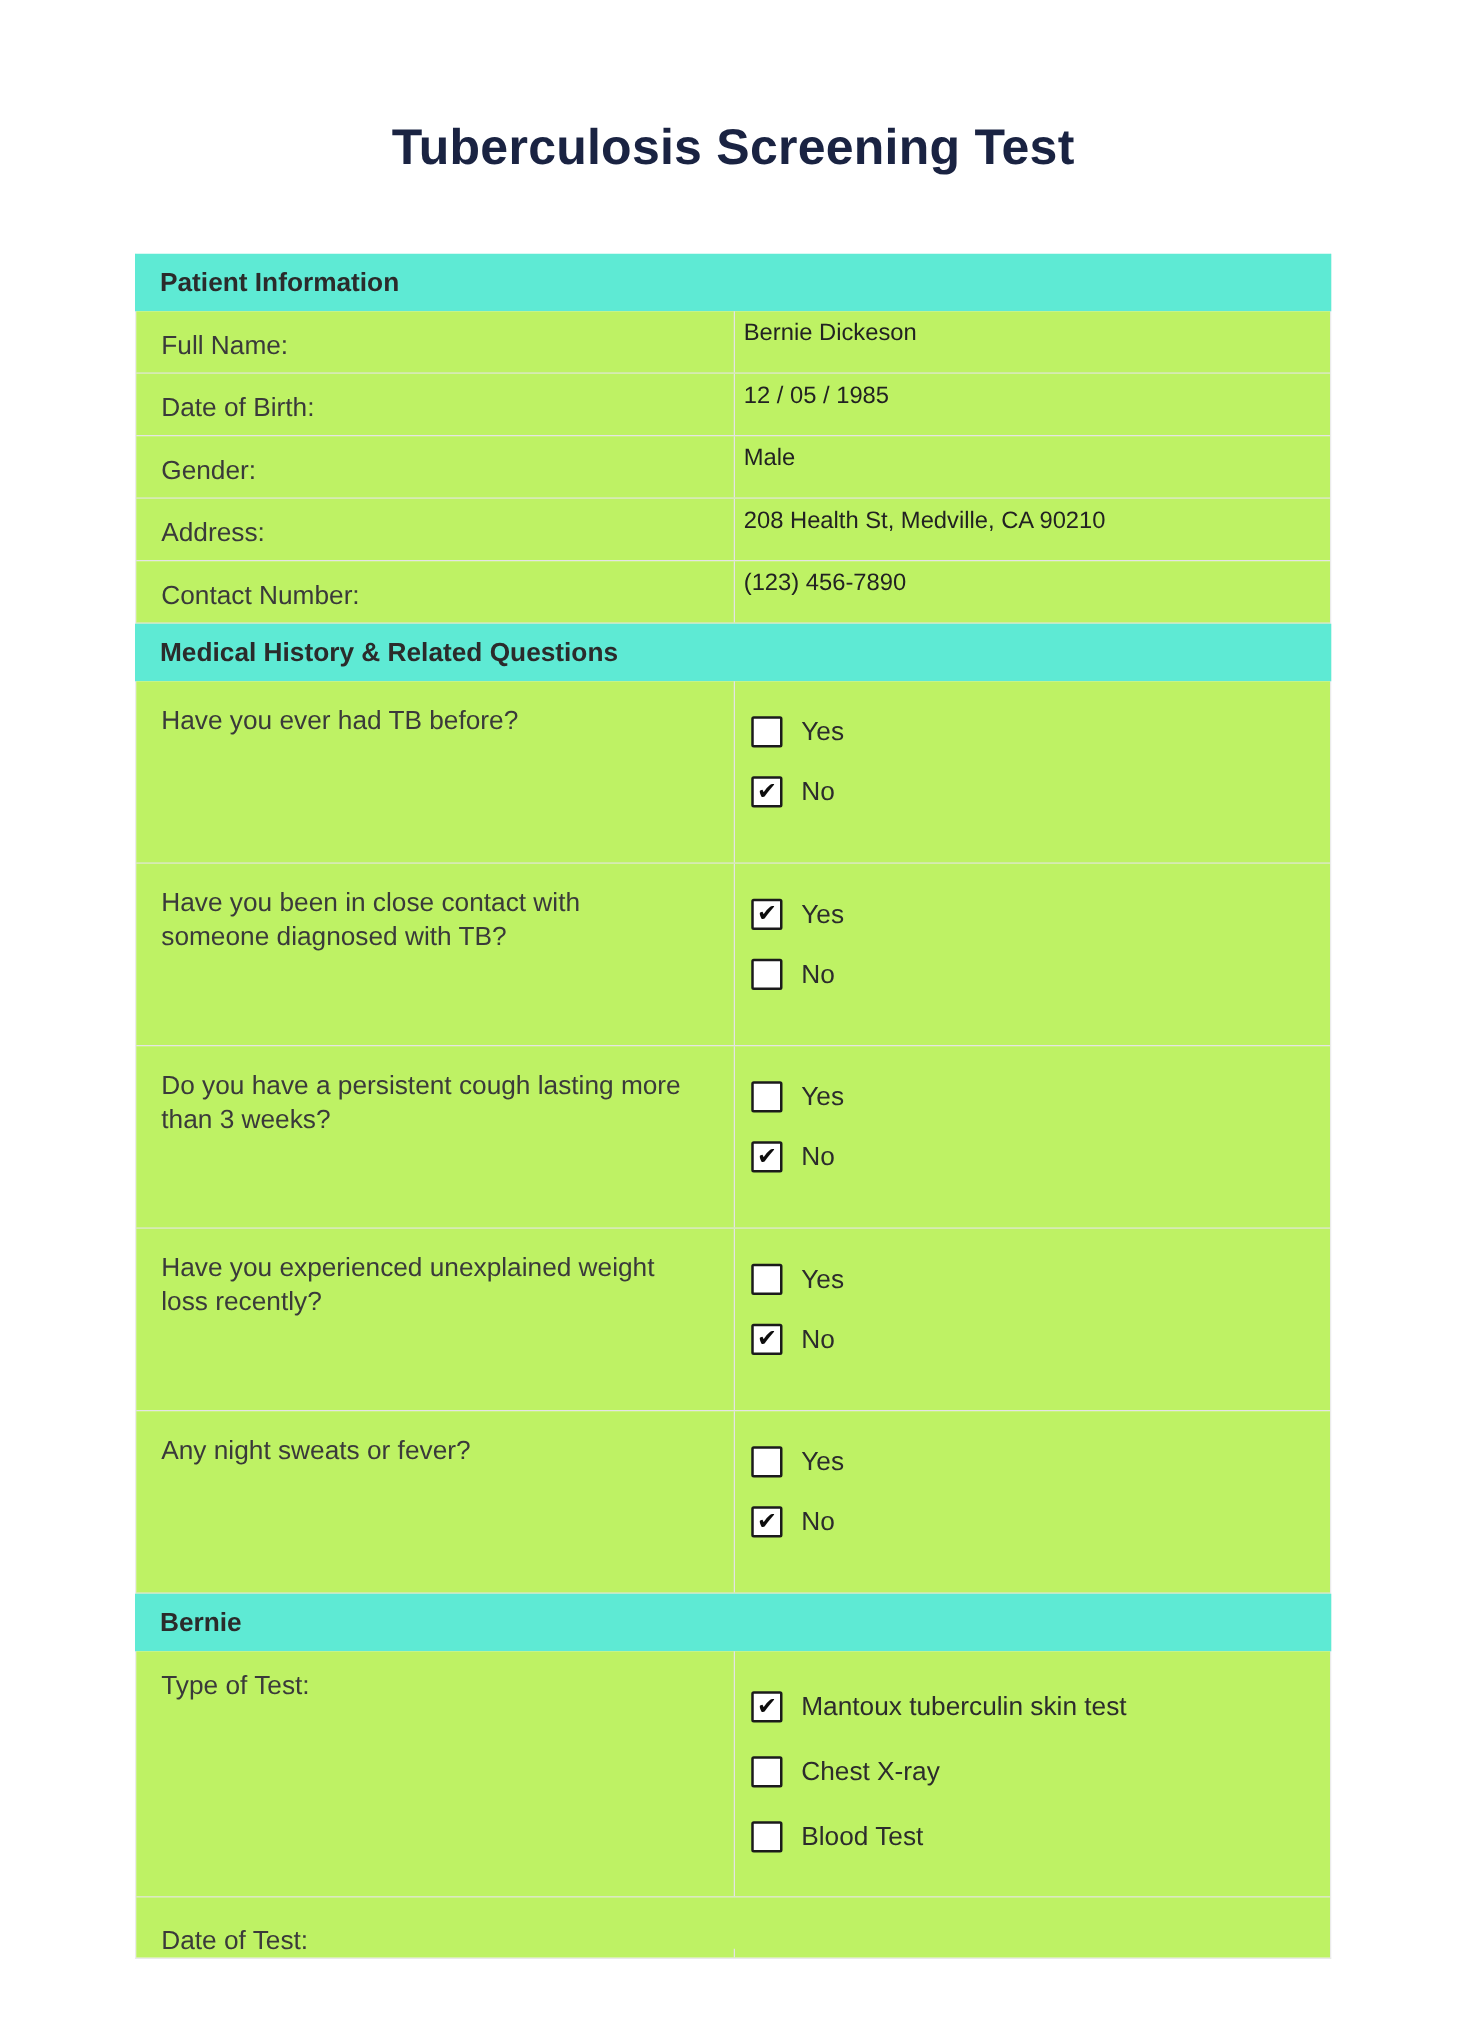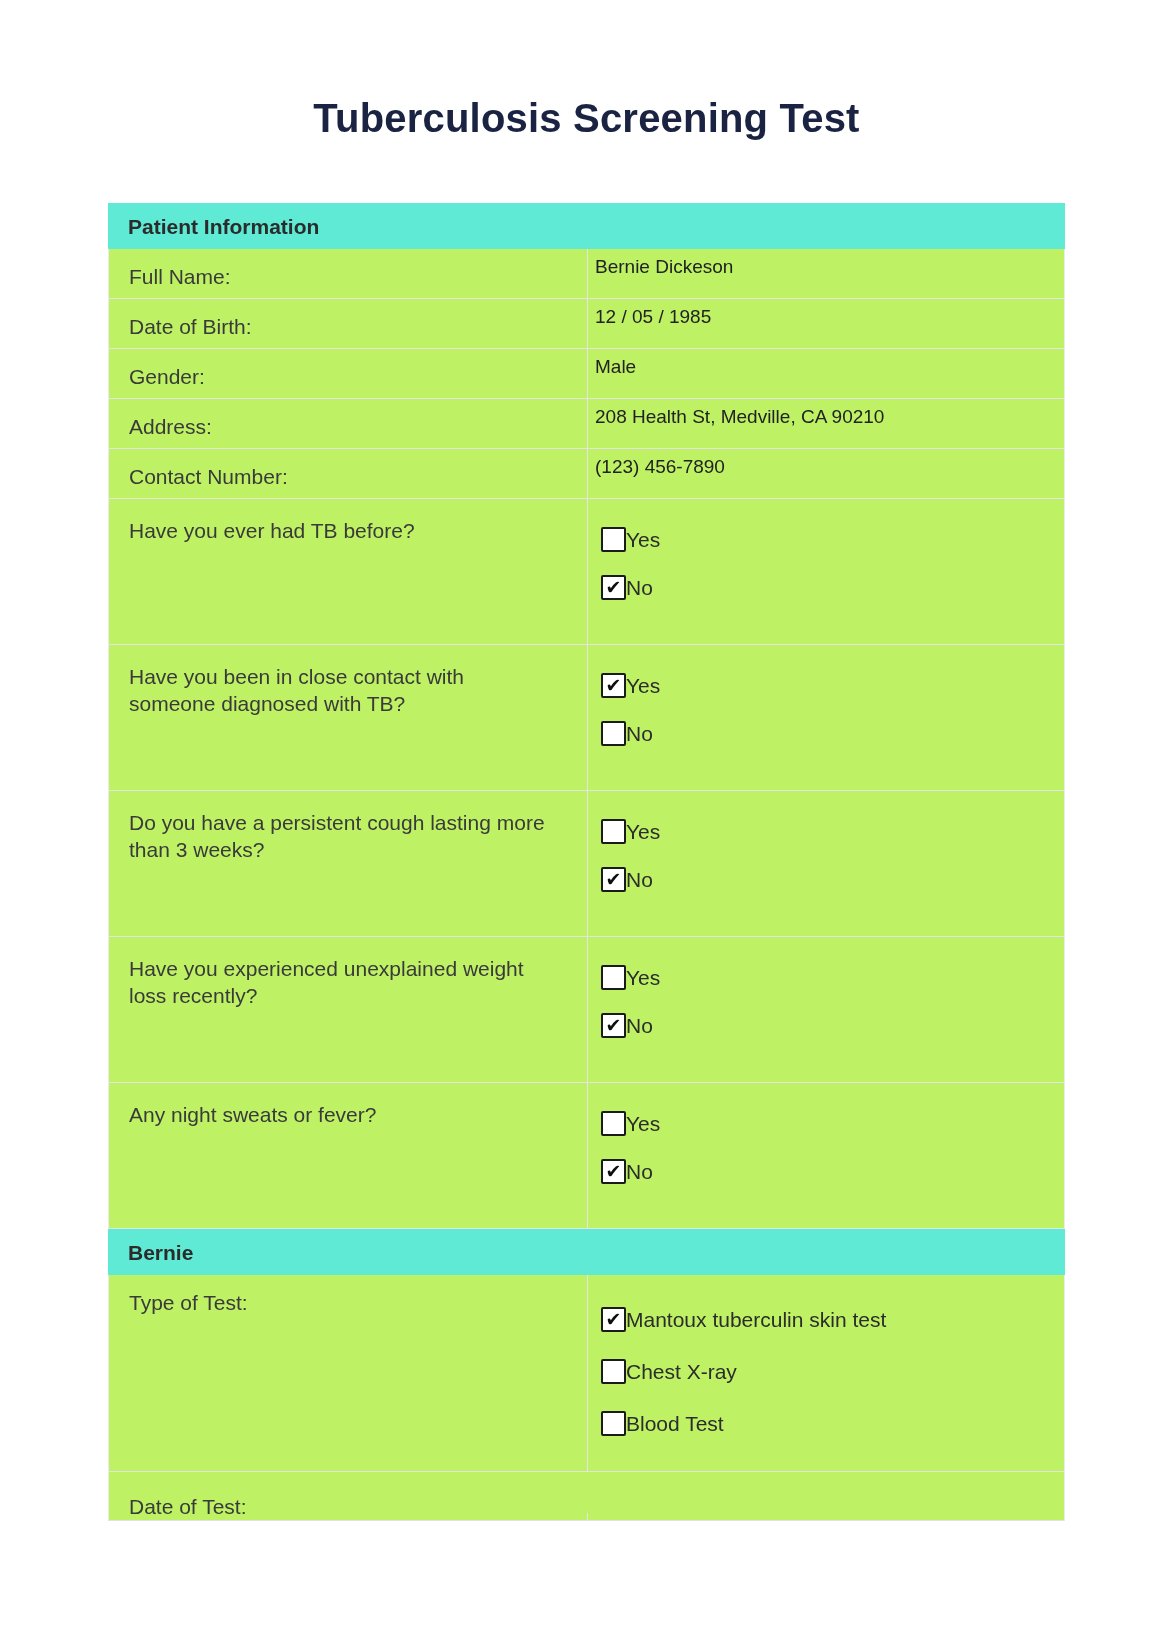--- a/index.html
+++ b/index.html
@@ -54,21 +54,21 @@
     font-size: 19px;
     color: #222222;
   }
   .prow { height: 50px; }
   .qrow { height: 146px; }
   .qrow .col-label { padding-top: 18px; }
   .opts { display: flex; flex-direction: column; gap: 23px; padding: 28px 0 0 13px; }
   .opts.tests { gap: 27px; padding-top: 32px; }
   .trow { height: 197px; }
   .drow { height: 48px; align-items: flex-end; }
-  .opt { display: flex; align-items: center; cursor: default; }
+  .opt { display: flex; align-items: center; gap: 15px; cursor: default; }
   .cbox {
     width: 25px; height: 25px;
     flex: 0 0 25px;
     border: 2.5px solid #1b1b1b;
     border-radius: 2px;
     background: #ffffff;
     display: flex; align-items: center; justify-content: center;
     font-size: 19px; font-weight: bold; color: #0d0d0d;
     line-height: 1;
   }
@@ -99,20 +99,21 @@
     </div>
     <div class="row prow">
       <div class="col-label">Address:</div>
       <div class="col-value">208 Health St, Medville, CA 90210</div>
     </div>
     <div class="row prow">
       <div class="col-label">Contact Number:</div>
       <div class="col-value">(123) 456-7890</div>
     </div>
 
+    <div class="band">Medical History &amp; Related Questions</div>
 
     <div class="row qrow">
       <div class="col-label">Have you ever had TB before?</div>
       <div class="col-value opts">
         <div class="opt">
           <span class="cbox"></span>
           <span class="olabel">Yes</span>
         </div>
         <div class="opt">
           <span class="cbox checked">✔</span>

